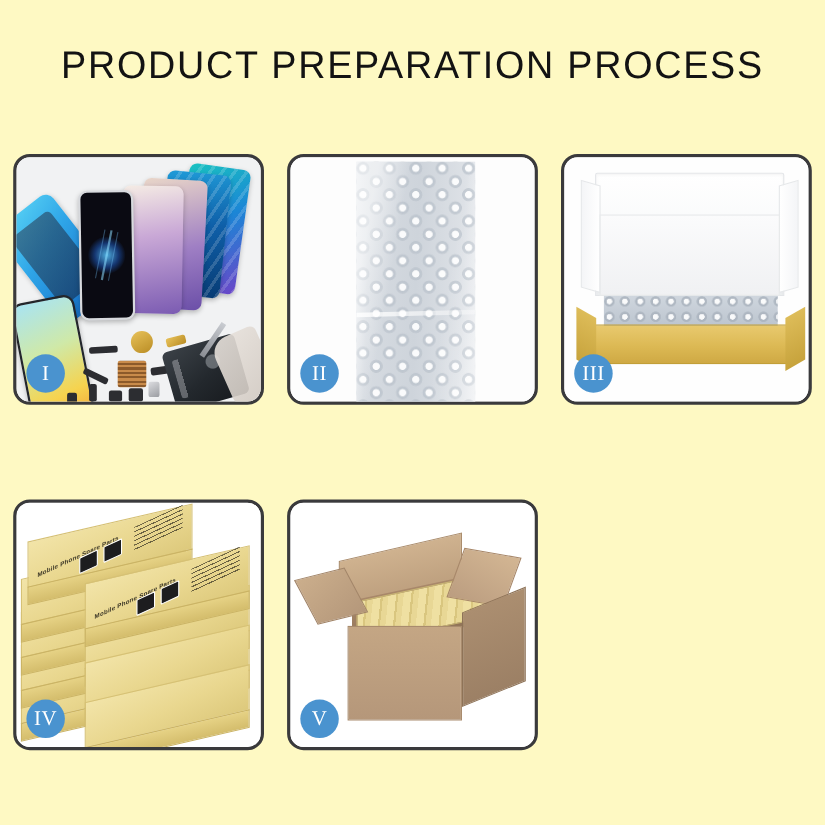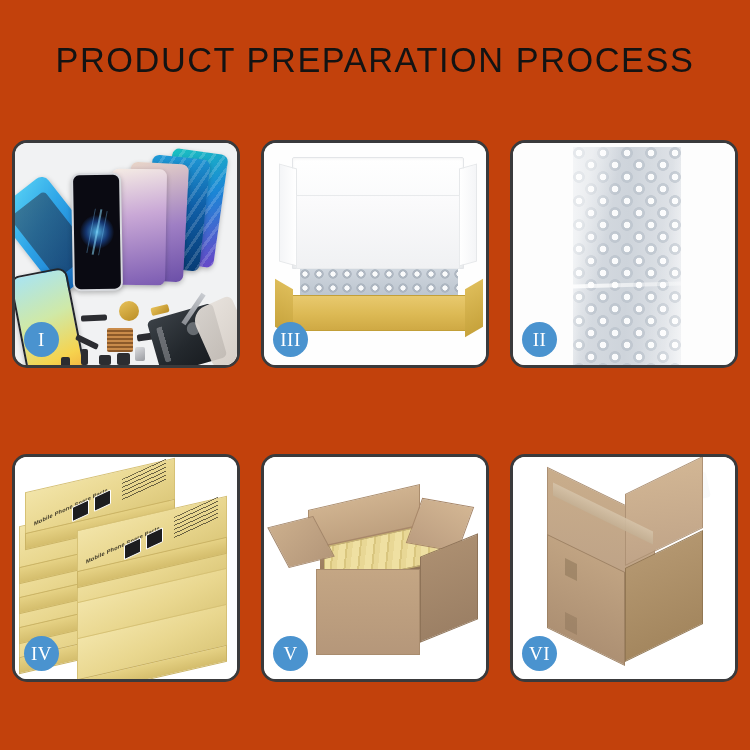--- a/index.html
+++ b/index.html
@@ -2,21 +2,21 @@
 <html><head>
 <meta charset="utf-8">
 <style>
   * { box-sizing: border-box; margin: 0; padding: 0; }
   html, body {
     width: 750px; height: 750px;
     background: #ffffff;
     font-family: "Liberation Sans", sans-serif;
     overflow: hidden;
   }
-  .page { position: relative; width: 750px; height: 750px; background: #c2410c; }
+  .page { position: relative; width: 750px; height: 750px; background: #fef9c3; }
 
   
   .header { position: absolute; left: 0; top: 0; width: 750px; text-align: center; }
   .title {
     font-size: 35px; font-weight: 400; color: #131313;
     letter-spacing: 1.6px; line-height: 1;
     margin-top: 42px;
     font-family: "Liberation Sans", sans-serif;
     transform: scaleX(0.98);
   }
@@ -349,39 +349,39 @@
         <div class="part" style="left:46px; top:214px; width:9px; height:14px;"></div>
         <div class="board"></div>
         <div class="hand"></div>
         <div class="tweez"></div>
       </div>
       <div class="badge">I</div>
     </div>
 
     <div class="panel">
       <div class="stage">
+        <div class="bw-bg"></div>
+        <div class="bw-sheet">
+          <div class="bw-bubbles"></div>
+          <div class="bw-seam"></div>
+          <div class="bw-gloss"></div>
+        </div>
+      </div>
+      <div class="badge">II</div>
+    </div>
+
+    <div class="panel">
+      <div class="stage">
         <div class="p3-bg"></div>
         <div class="p3-lid"></div>
         <div class="p3-foam"></div>
         <div class="p3-bubble"></div>
         <div class="p3-tray"></div>
       </div>
       <div class="badge">III</div>
-    </div>
-
-    <div class="panel">
-      <div class="stage">
-        <div class="bw-bg"></div>
-        <div class="bw-sheet">
-          <div class="bw-bubbles"></div>
-          <div class="bw-seam"></div>
-          <div class="bw-gloss"></div>
-        </div>
-      </div>
-      <div class="badge">II</div>
     </div>
 
     <div class="panel">
       <div class="stage">
         <div class="p4-bg"></div>
 
         <div class="kbox" style="left:4px; top:142px; z-index:1;">
           <div class="top"></div>
           <div class="side"></div>
         </div>
@@ -445,29 +445,15 @@
         <div class="v-inner"></div>
         <div class="v-goods"></div>
         <div class="v-flapR"></div>
         <div class="v-flapL"></div>
         <div class="v-front"></div>
         <div class="v-right"></div>
       </div>
       <div class="badge">V</div>
     </div>
 
-    <div class="panel">
-      <div class="stage">
-        <div class="p6-bg"></div>
-        <div class="s-wrap"></div>
-        <div class="s-top"></div>
-        <div class="s-top2"></div>
-        <div class="s-tape"></div>
-        <div class="s-left"></div>
-        <div class="s-right"></div>
-        <div class="s-seam"></div>
-        <div class="s-seam2"></div>
-      </div>
-      <div class="badge">VI</div>
-    </div>
 
   </div>
 </div>
 
 </body></html>

